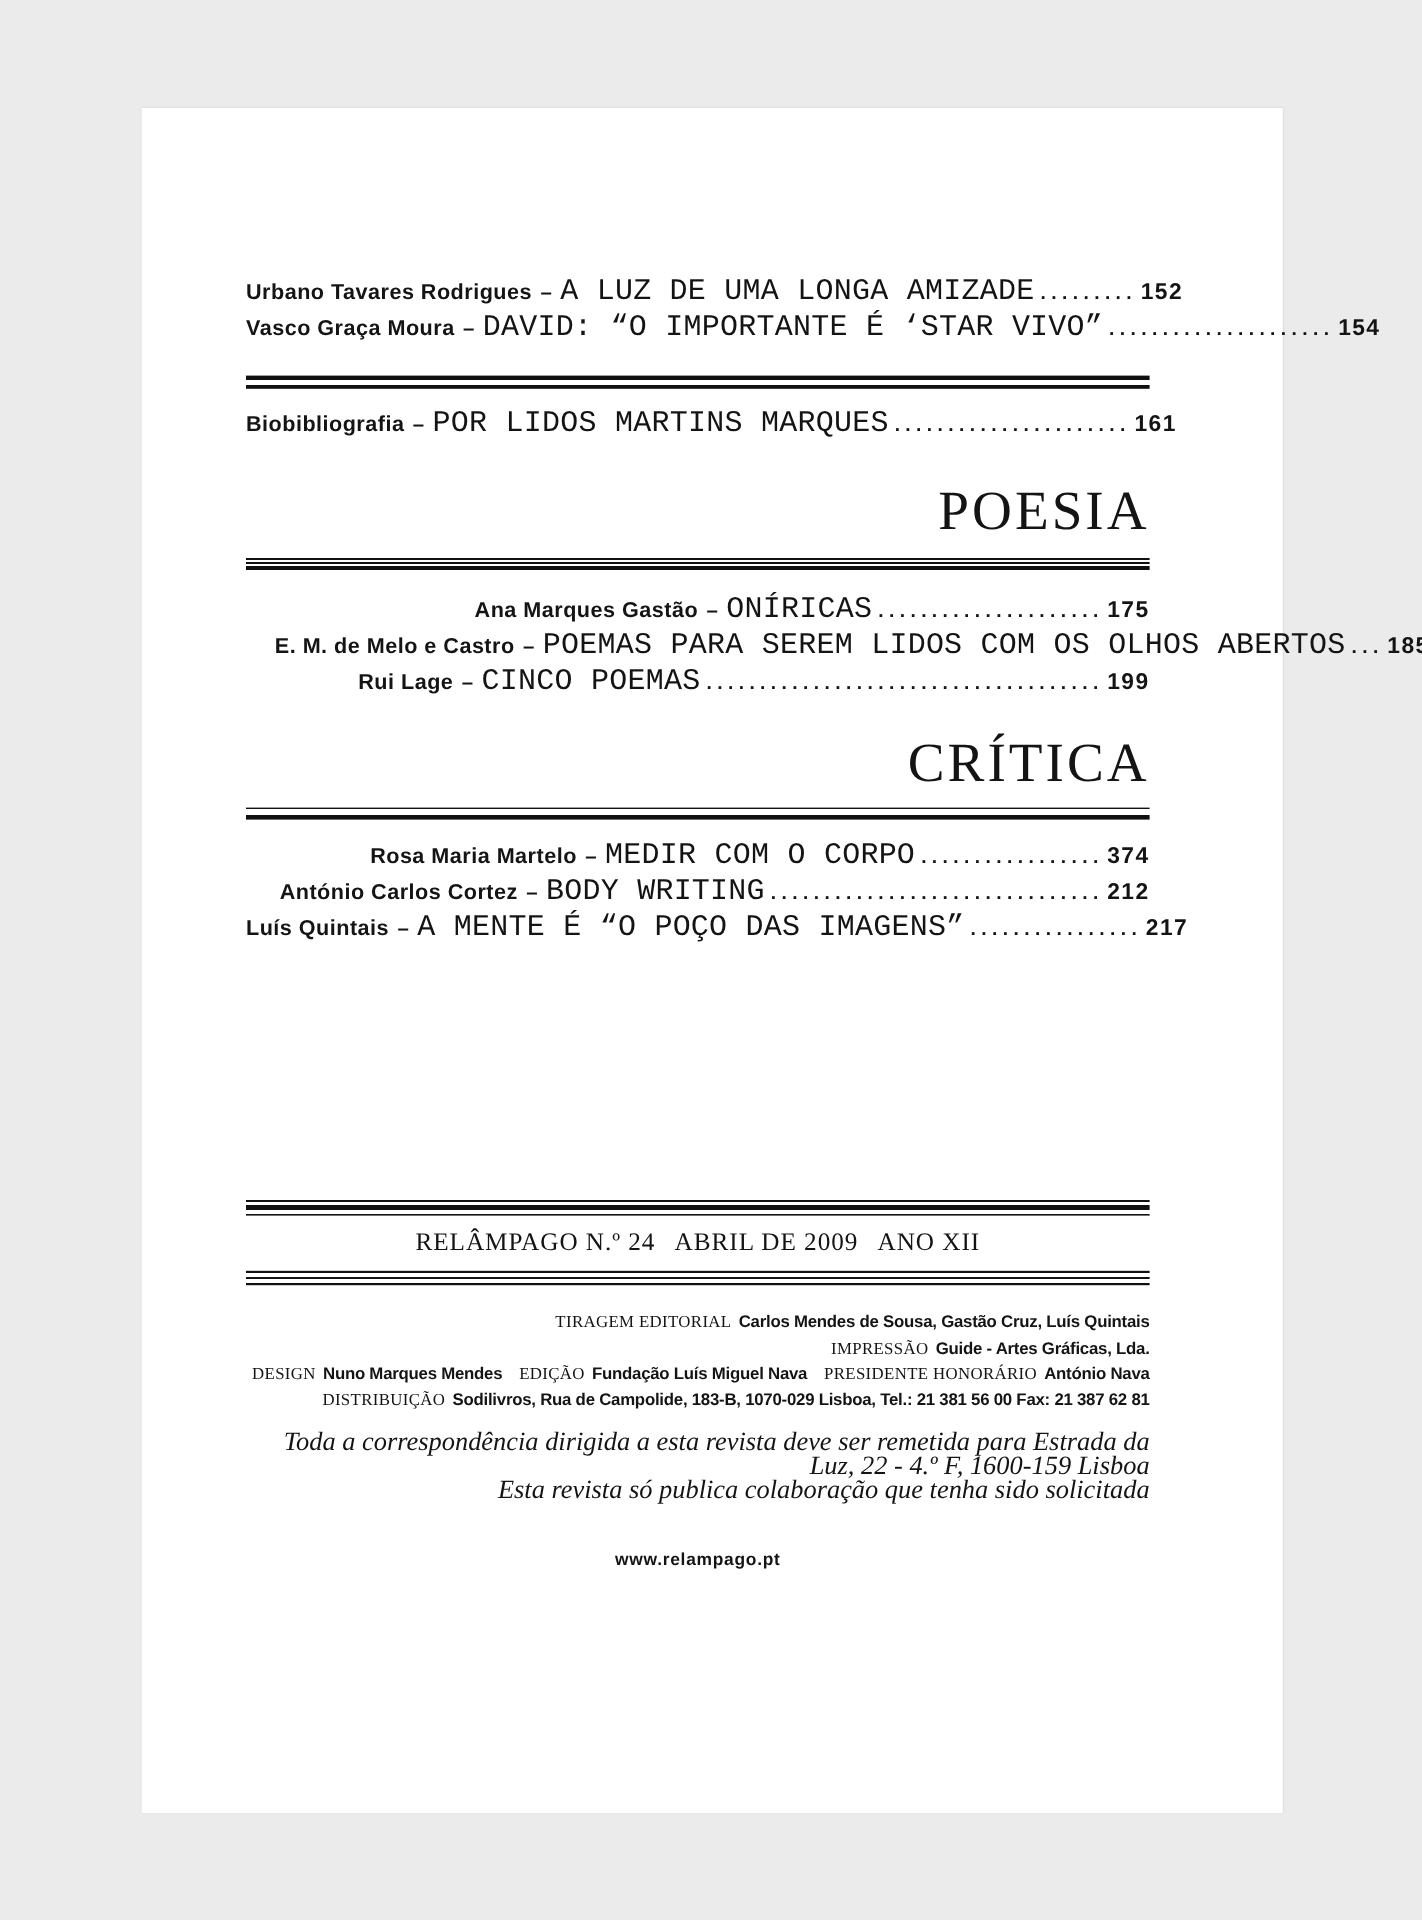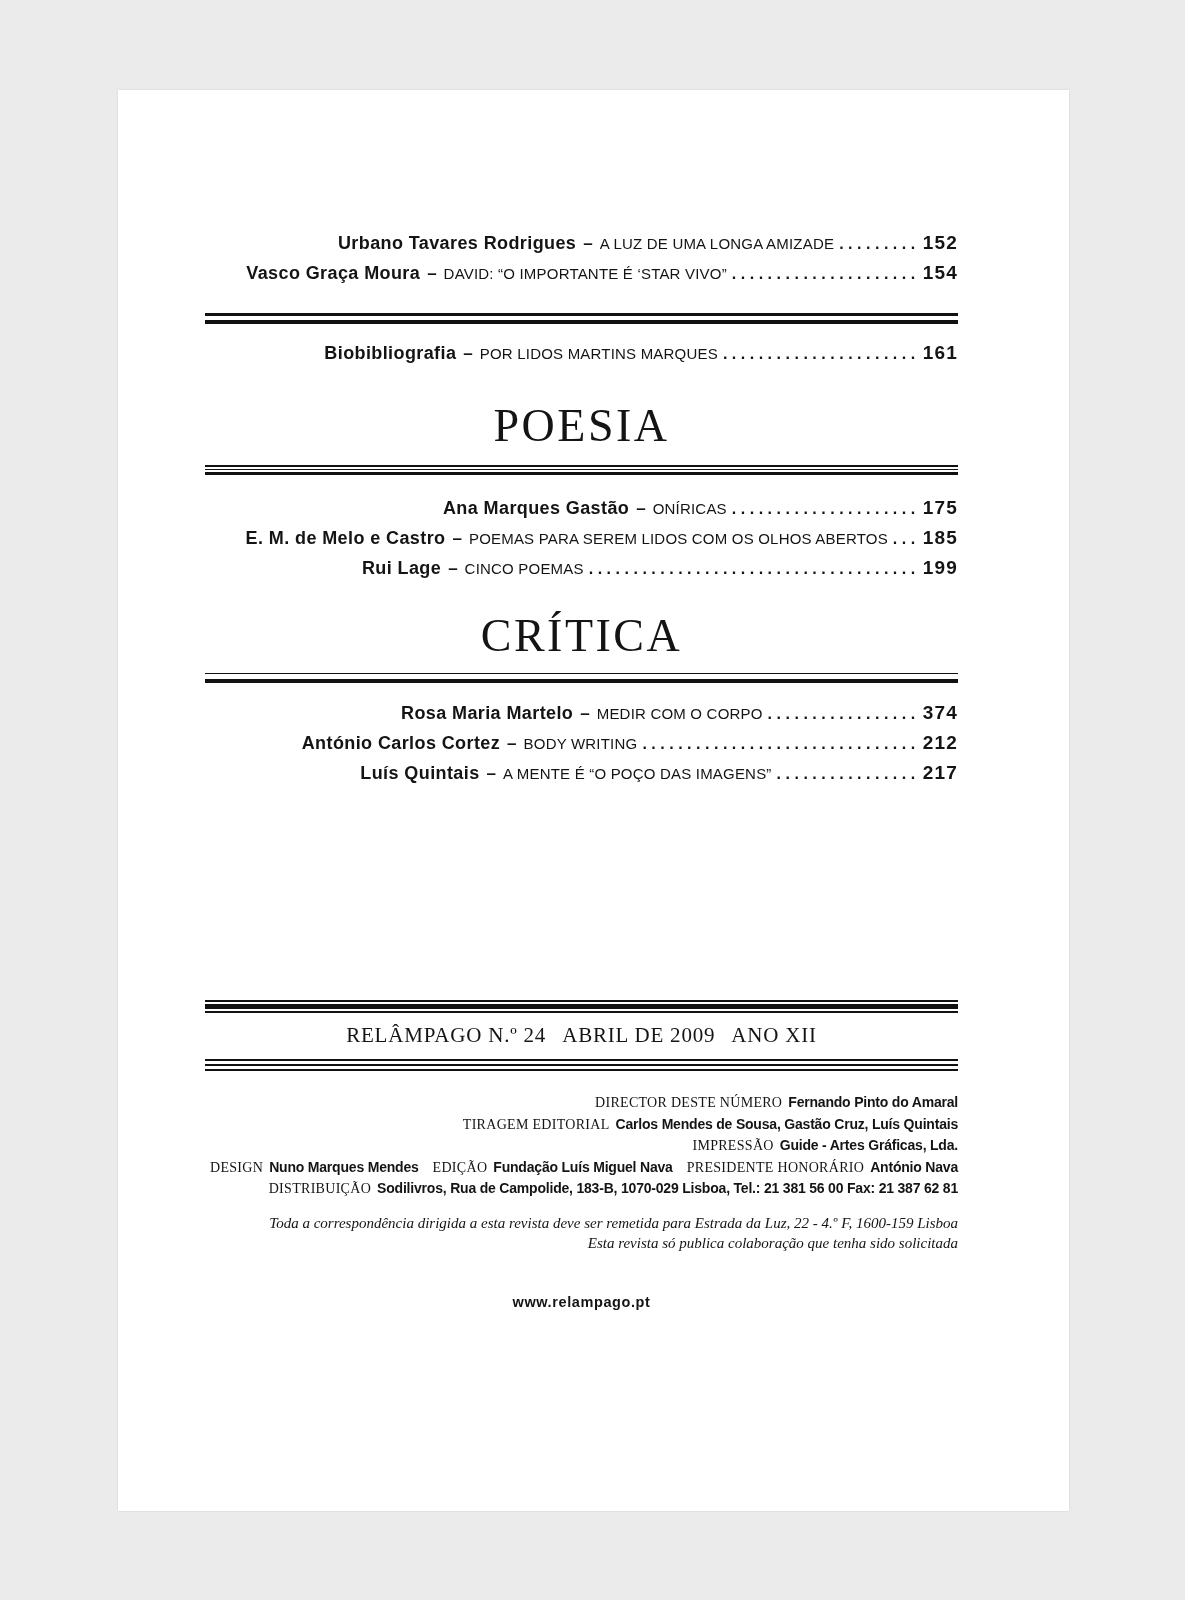--- a/index.html
+++ b/index.html
@@ -21,26 +21,26 @@
     position:absolute;left:87px;right:111px;top:0;bottom:0;
   }
   
   .toc-row{
     text-align:right;white-space:nowrap;
     height:30px;line-height:30px;
     overflow:visible;
   }
   .author{font-family:"Liberation Sans",sans-serif;font-weight:700;font-size:18px;letter-spacing:.4px;}
   .dash{font-family:"Liberation Sans",sans-serif;font-weight:700;font-size:17px;margin:0 7px;}
-  .tctitle{font-family:Liberation Sans, sans-serif;font-size:15px;letter-spacing:.2px;}
+  .tctitle{font-family:Liberation Mono, monospace;font-size:25px;letter-spacing:.2px;}
   .leader{font-family:"Liberation Sans",sans-serif;font-weight:700;font-size:16px;letter-spacing:4.5px;margin-left:5px;}
   .pageno{font-family:"Liberation Sans",sans-serif;font-weight:700;font-size:19px;letter-spacing:1.2px;margin-left:3px;}
   
   .sec-heading{
-    text-align:center;
+    text-align:right;
     font-family:"Liberation Serif",serif;
     font-size:46px;line-height:50px;letter-spacing:2.5px;
     font-weight:400;
   }
   
   .rule{width:100%;}
   .rule-a{height:11px;margin-top:25px;
     background:linear-gradient(to bottom,#111 0 3.5px,transparent 3.5px 7.5px,#111 7.5px 11px);}
   .rule-b{height:10px;margin-top:14px;
     background:linear-gradient(to bottom,#111 0 1.8px,transparent 1.8px 3.6px,#111 3.6px 5.4px,transparent 5.4px 7px,#111 7px 10px);}
@@ -61,21 +61,21 @@
   .issue-line .seg:first-child{margin-left:0;}
   
   .colophon{margin-top:20px;}
   .colo-line{text-align:right;white-space:nowrap;line-height:21.5px;height:21.5px;}
   .colo-label{font-family:"Liberation Serif",serif;font-size:14px;letter-spacing:.3px;}
   .colo-label.gap{margin-left:14px;}
   .colo-value{font-family:"Liberation Sans",sans-serif;font-weight:700;font-size:14px;letter-spacing:-.2px;margin-left:6px;}
   
   .note{margin-top:14px;text-align:right;
     font-family:"Liberation Serif",serif;font-style:italic;
-    font-size:15px;line-height:20px;}
+    font-size:22px;line-height:20px;}
   .website{margin-top:41px;text-align:center;
     font-family:"Liberation Sans",sans-serif;font-weight:700;
     font-size:14.5px;letter-spacing:.6px;}
   
   .toc-s0{margin-top:138px;}
   .toc-s1{margin-top:14px;}
   .heading-poesia{margin-top:33px;}
   .toc-s2{margin-top:18px;margin-left:24px;}
   .heading-critica{margin-top:28px;}
   .toc-s3{margin-top:15px;}
@@ -138,23 +138,20 @@
     <div class="rule rule-d"></div>
 
     <div class="issue-line">
       <span class="seg">RELÂMPAGO N.º 24</span><span class="seg">ABRIL DE 2009</span><span class="seg">ANO XII</span>
     </div>
 
     <div class="rule rule-e"></div>
 
     <div class="colophon">
       <div class="colo-line">
-        <span class="colo-label">DIRECTOR DESTE NÚMERO</span><span class="colo-value">Fernando Pinto do Amaral</span>
-      </div>
-      <div class="colo-line">
         <span class="colo-label">TIRAGEM EDITORIAL</span><span class="colo-value">Carlos Mendes de Sousa, Gastão Cruz, Luís Quintais</span>
       </div>
       <div class="colo-line">
         <span class="colo-label">IMPRESSÃO</span><span class="colo-value">Guide - Artes Gráficas, Lda.</span>
       </div>
       <div class="colo-line">
         <span class="colo-label">DESIGN</span><span class="colo-value">Nuno Marques Mendes</span><span class="colo-label gap">EDIÇÃO</span><span class="colo-value">Fundação Luís Miguel Nava</span><span class="colo-label gap">PRESIDENTE HONORÁRIO</span><span class="colo-value">António Nava</span>
       </div>
       <div class="colo-line">
         <span class="colo-label">DISTRIBUIÇÃO</span><span class="colo-value">Sodilivros, Rua de Campolide, 183-B, 1070-029 Lisboa, Tel.: 21 381 56 00 Fax: 21 387 62 81</span>

